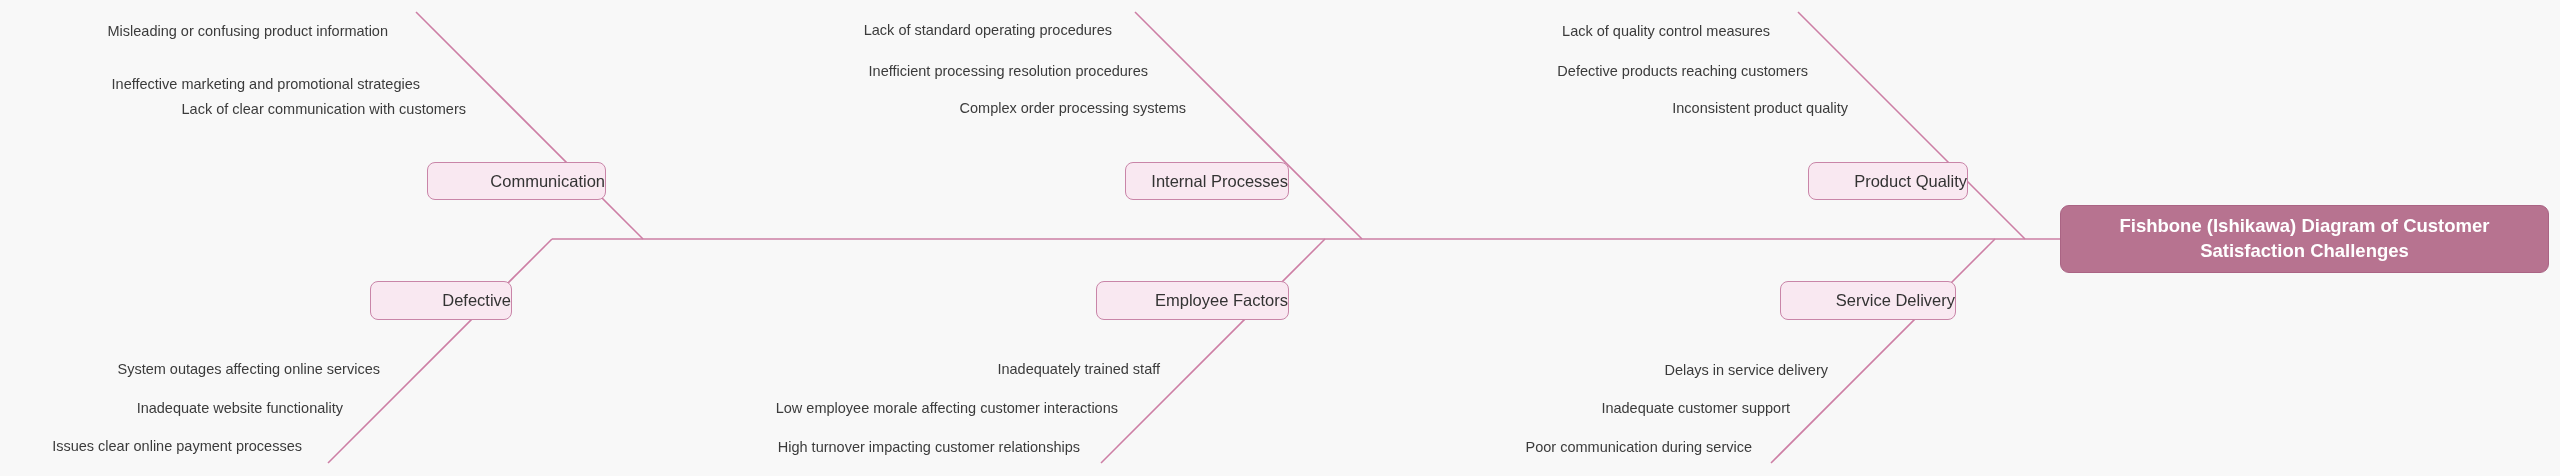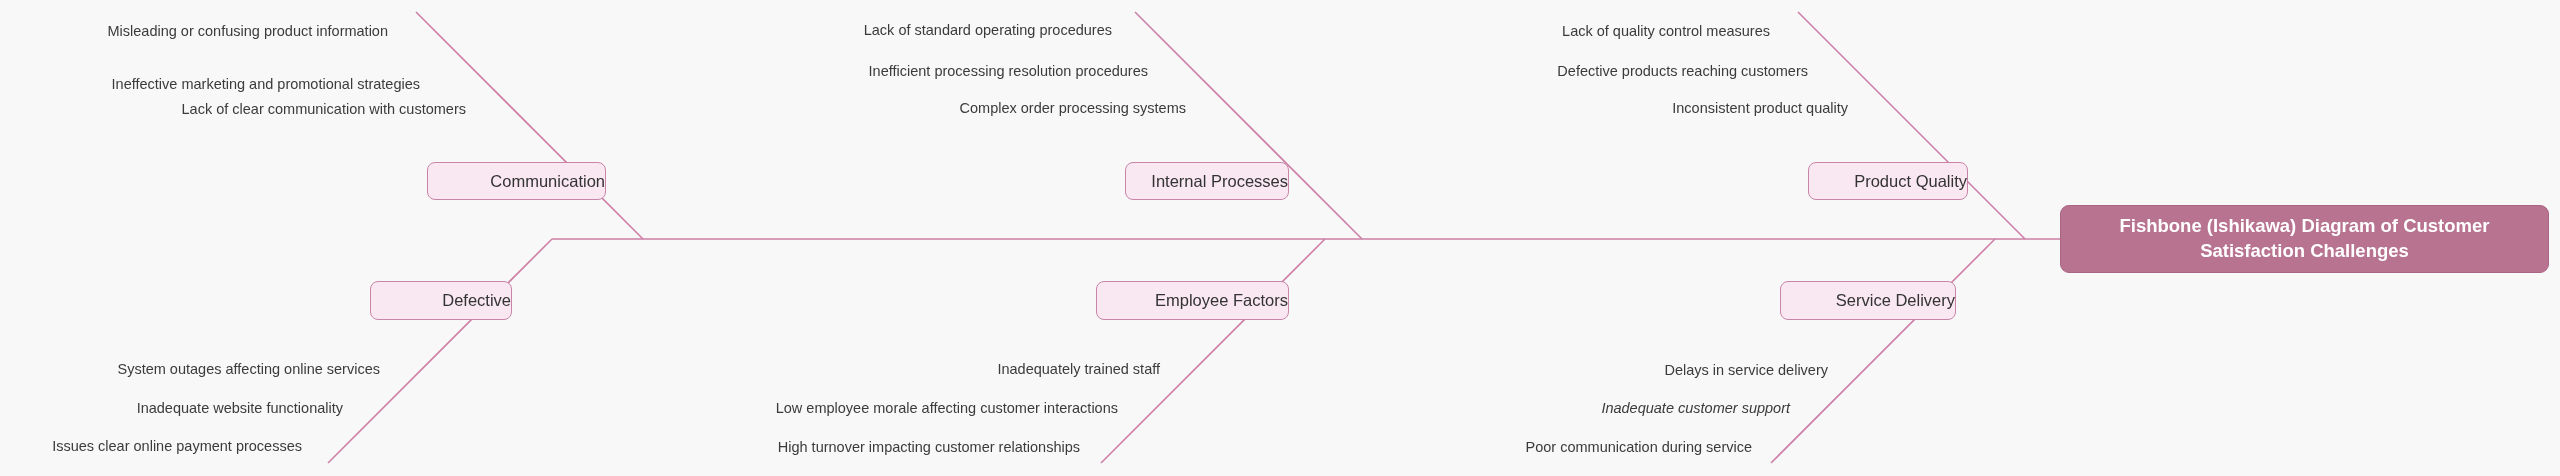--- a/index.html
+++ b/index.html
@@ -81,19 +81,19 @@
       <div class="cat-box" style="left: 1096px; top: 281px; width: 193px; height: 39px;">
         <span>Employee Factors</span>
       </div>
       <div class="cause" style="right: 1400px; top: 369px;">Inadequately trained staff</div>
       <div class="cause" style="right: 1442px; top: 408px;">Low employee morale affecting customer interactions</div>
       <div class="cause" style="right: 1480px; top: 447px;">High turnover impacting customer relationships</div>
       <div class="cat-box" style="left: 1780px; top: 281px; width: 176px; height: 39px;">
         <span>Service Delivery</span>
       </div>
       <div class="cause" style="right: 732px; top: 370px;">Delays in service delivery</div>
-      <div class="cause" style="right: 770px; top: 408px; font-style: italic;">Inadequate customer support</div>
+      <div class="cause" style="right: 770px; top: 408px;">Inadequate customer support</div>
       <div class="cause" style="right: 808px; top: 447px;">Poor communication during service</div>
     </div>
   <div class="head">
     <span>Fishbone (Ishikawa) Diagram of Customer Satisfaction Challenges</span>
   </div>
 </div>
 
 </body></html>

